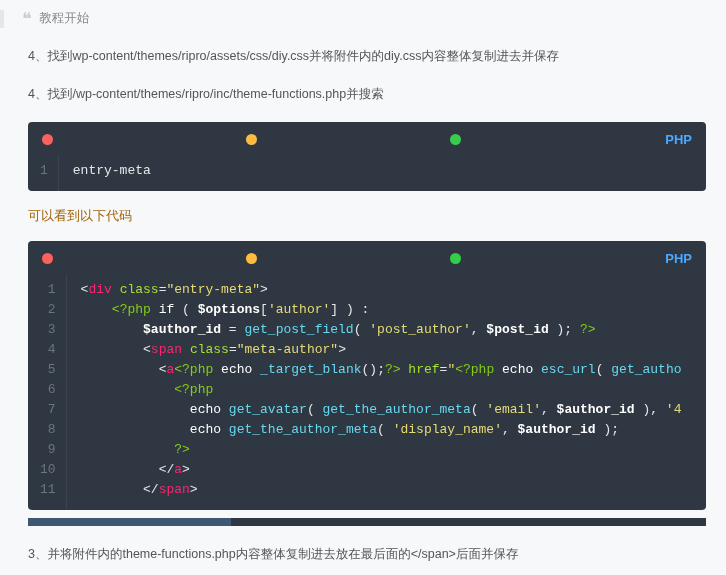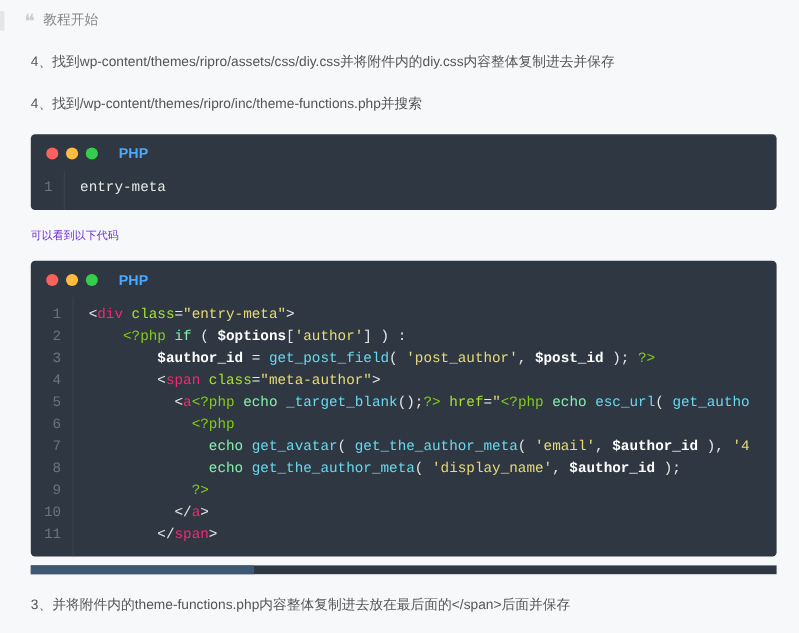--- a/index.html
+++ b/index.html
@@ -30,36 +30,37 @@
   font-size: 12.5px;
   margin-top: 36px;
 }
 p.step {
   color: #555;
   margin: 18px 0 18px 28px;
   font-size: 12.5px;
   line-height: 1.6;
 }
 p.note {
-  color: #6d28d9;
+  color: #a16207;
   margin: 16px 0 16px 28px;
-  font-size: 10px;
+  font-size: 13px;
 }
 .code-block {
   margin: 12px 0 8px 28px;
   background: #2f3742;
   border-radius: 4px;
   overflow: hidden;
   position: relative;
 }
 .code-header {
   padding: 10px 14px 8px 14px;
   display: flex;
   align-items: center;
   gap: 7px;
+  justify-content: space-between;
 }
 .dot { width: 11px; height: 11px; border-radius: 50%; }
 .dot.red { background: #fc625d; }
 .dot.yellow { background: #fdbc40; }
 .dot.green { background: #35cd4b; }
 .lang-label {
   color: #4aa8ff;
   font-weight: bold;
   font-size: 13px;
   margin-left: 12px;
@@ -85,21 +86,21 @@
   padding: 6px 14px 10px 14px;
   color: #e6e6e6;
   white-space: pre;
   overflow-x: auto;
 }
 .code-lines .row { height: 20px; }
 .t-plain { color: #e6e6e6; }
 .t-tag { color: #f92672; }
 .t-attr { color: #a6e22e; }
 .t-str { color: #e6db74; }
-.t-kw { color: #86efac; }
+.t-kw { color: #ffffff; }
 .t-php { color: #84cc16; }
 .t-var { color: #fff; font-weight: bold; }
 .t-func { color: #66d9ef; font-family: Liberation Mono, monospace; }
 .t-punct { color: #e6e6e6; }
 .scroll-indicator {
   height: 8px;
   background: #2f3742;
   margin: 0 0 0 28px;
   position: relative;
 }

